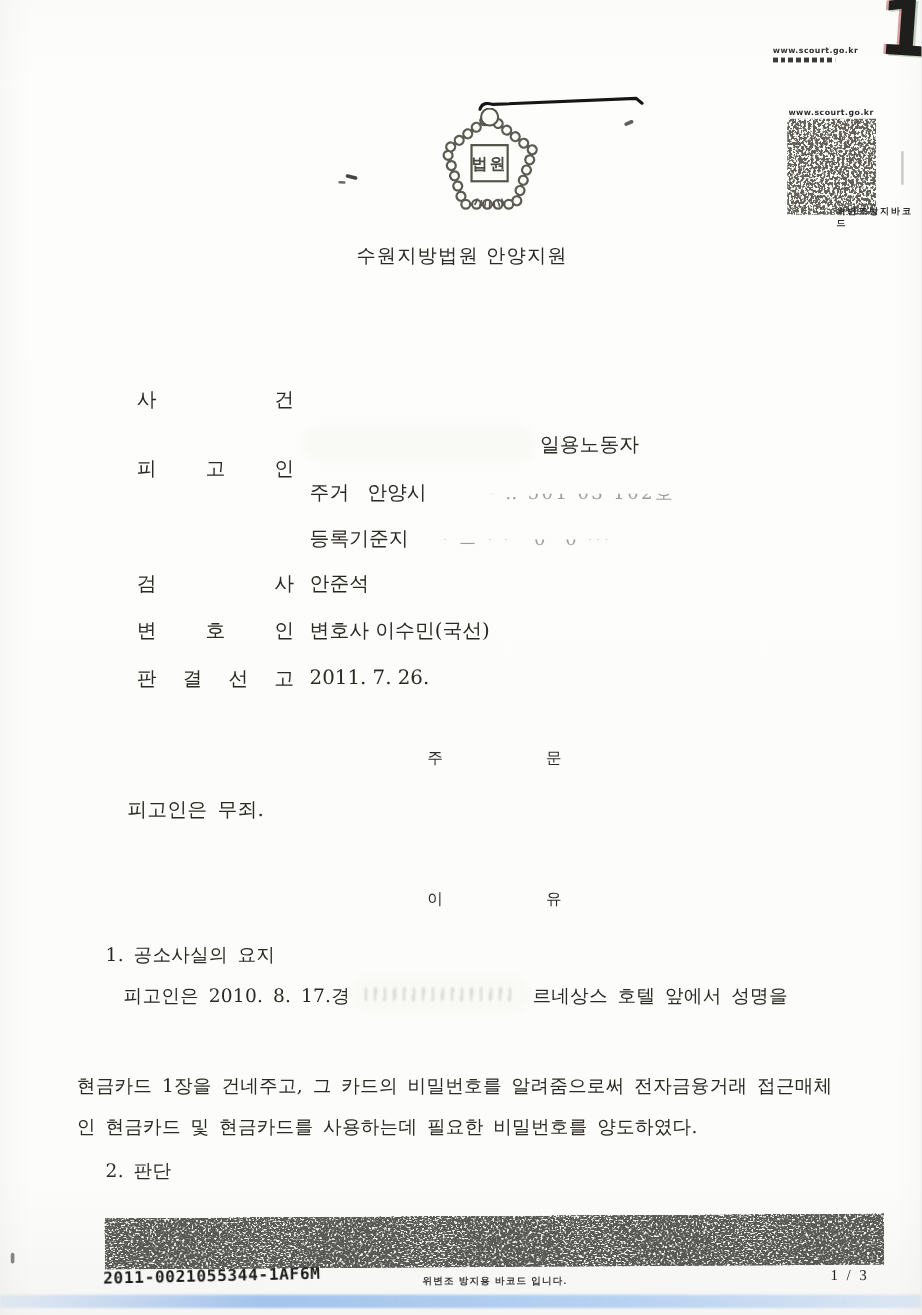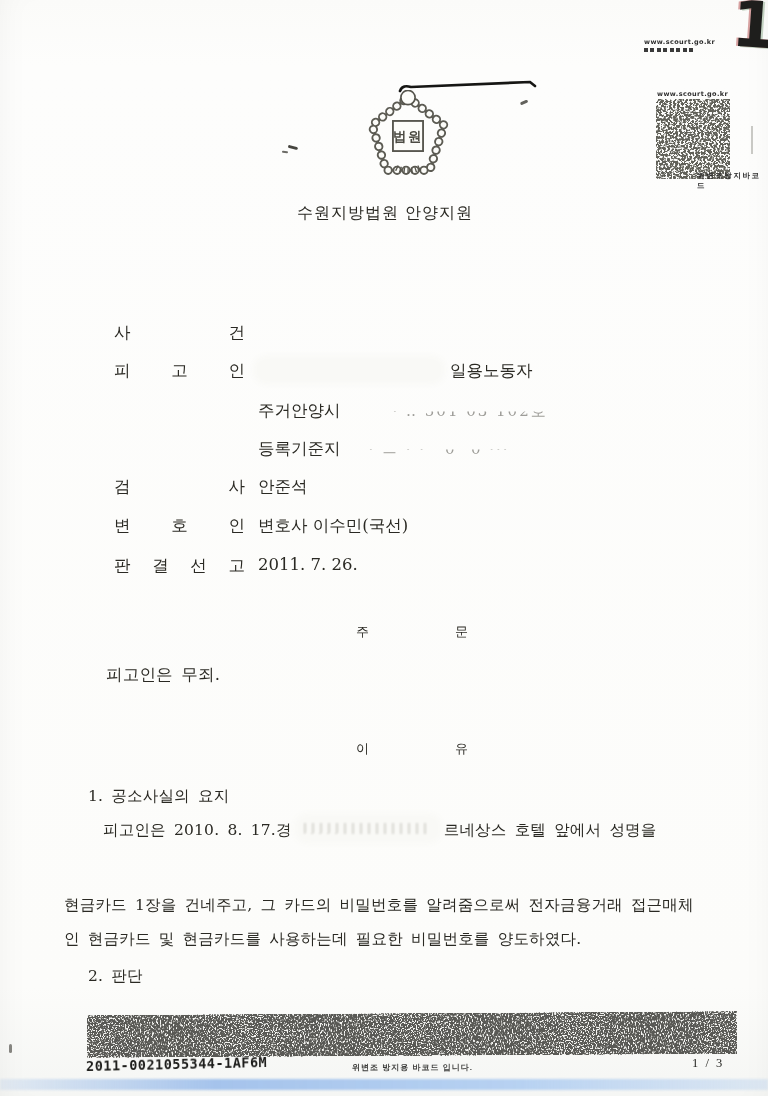--- a/index.html
+++ b/index.html
@@ -107,27 +107,27 @@
     <path d="M4 13 C6 7, 11 8, 15 9 L134 4 L139 8" fill="none" stroke="#161614" stroke-width="2.6" stroke-linecap="round"></path>
   </svg>
   <div class="abs speck sp1"></div>
   <div class="abs speck sp1b"></div>
   <div class="abs speck sp2"></div>
 
   <div class="abs court-name">수원지방법원 안양지원</div>
 
   <div class="lbl" style="top:322px">사 건</div>
 
-  <div class="lbl" style="top:360px">피 고 인</div>
+  <div class="lbl" style="top:380px">피 고 인</div>
   <div class="val" style="top:360px">
     <span class="patch" style="width:182px;height:20px"></span><span style="margin-left:10px">일용노동자</span>
   </div>
 
   <div class="val" style="top:400px">
-    <span>주거</span><span style="">안양시</span><span class="ghost" style="margin-left:52px">· ‥ 501 03 102호</span>
+    <span>주거</span><span style="margin-left:15px">안양시</span><span class="ghost" style="margin-left:52px">· ‥ 501 03 102호</span>
   </div>
 
   <div class="val" style="top:438px">
     <span>등록기준지</span><span class="ghost" style="margin-left:28px">· ㅡ · · ′ 0 ″0 ···</span>
   </div>
 
   <div class="lbl" style="top:476px">검 사</div>
   <div class="val" style="top:476px">안준석</div>
 
   <div class="lbl" style="top:515px">변 호 인</div>

